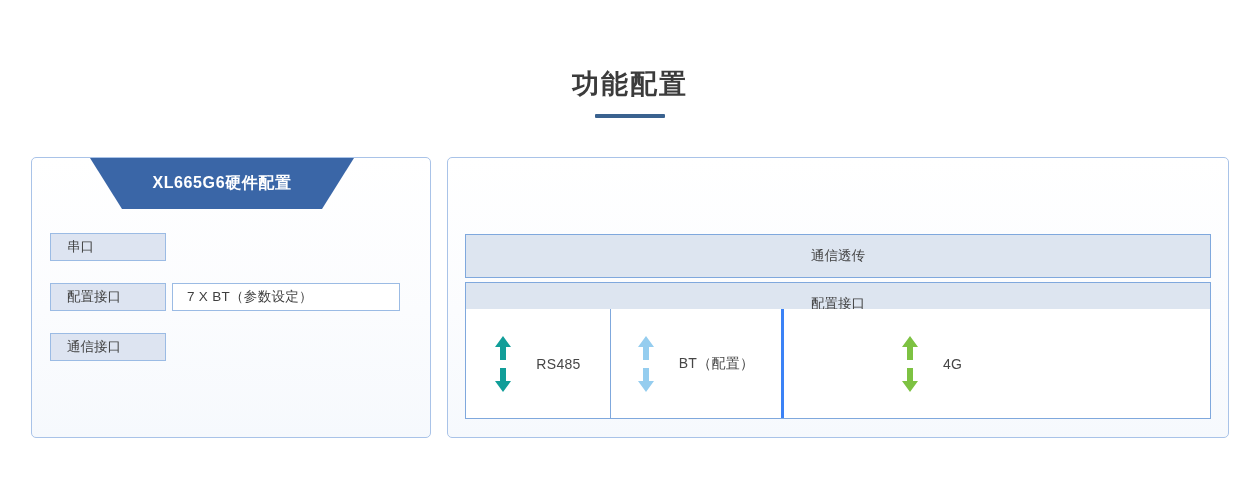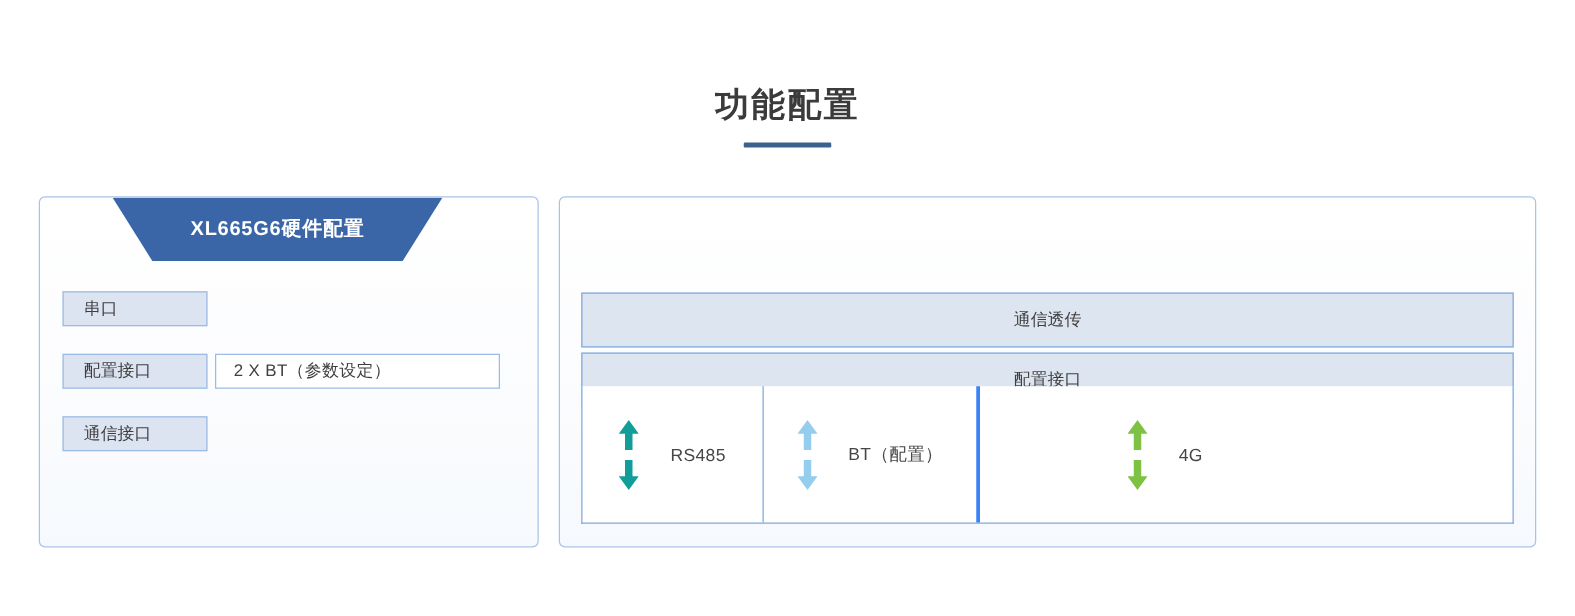--- a/index.html
+++ b/index.html
@@ -173,21 +173,21 @@
   <div class="banner" id="banner-left">
     <span>XL665G6硬件配置</span>
   </div>
 
   <div class="hw-row hw-row-1">
     <div class="hw-label">串口</div>
   </div>
 
   <div class="hw-row hw-row-2">
     <div class="hw-label">配置接口</div>
-    <div class="hw-value">2 X BT（参数设定）</div>
+    <div class="hw-value">7 X BT（参数设定）</div>
   </div>
 
   <div class="hw-row hw-row-3">
     <div class="hw-label">通信接口</div>
   </div>
 
 </div>
 
 <div class="panel" id="panel-right">
 

